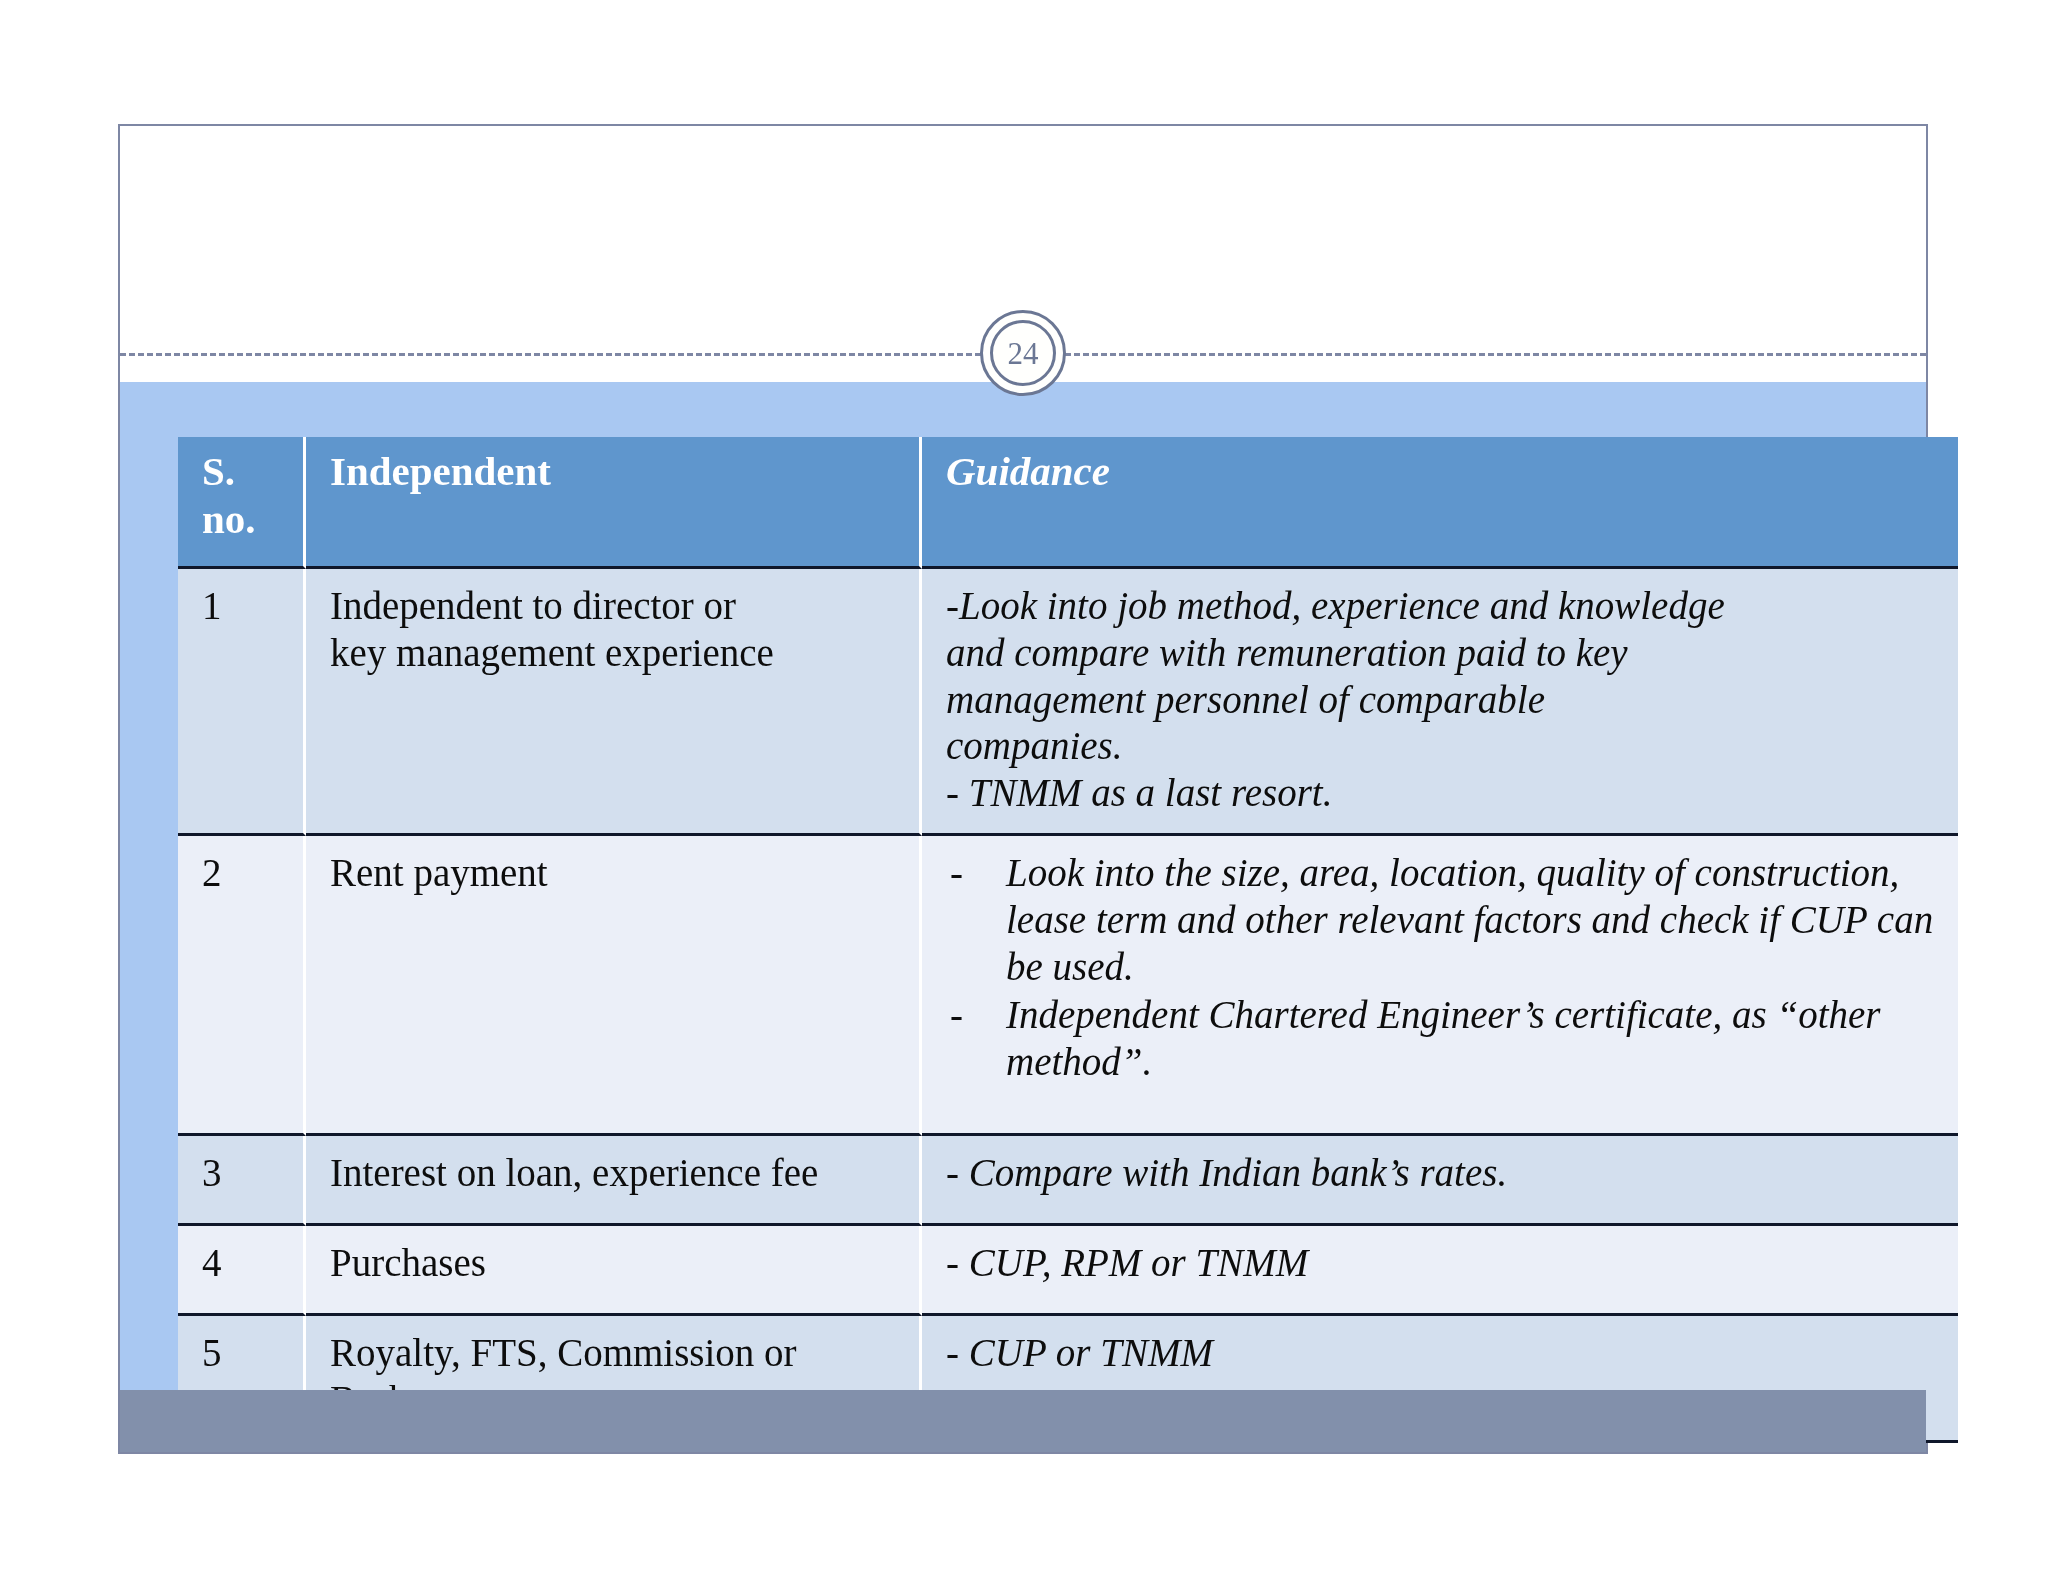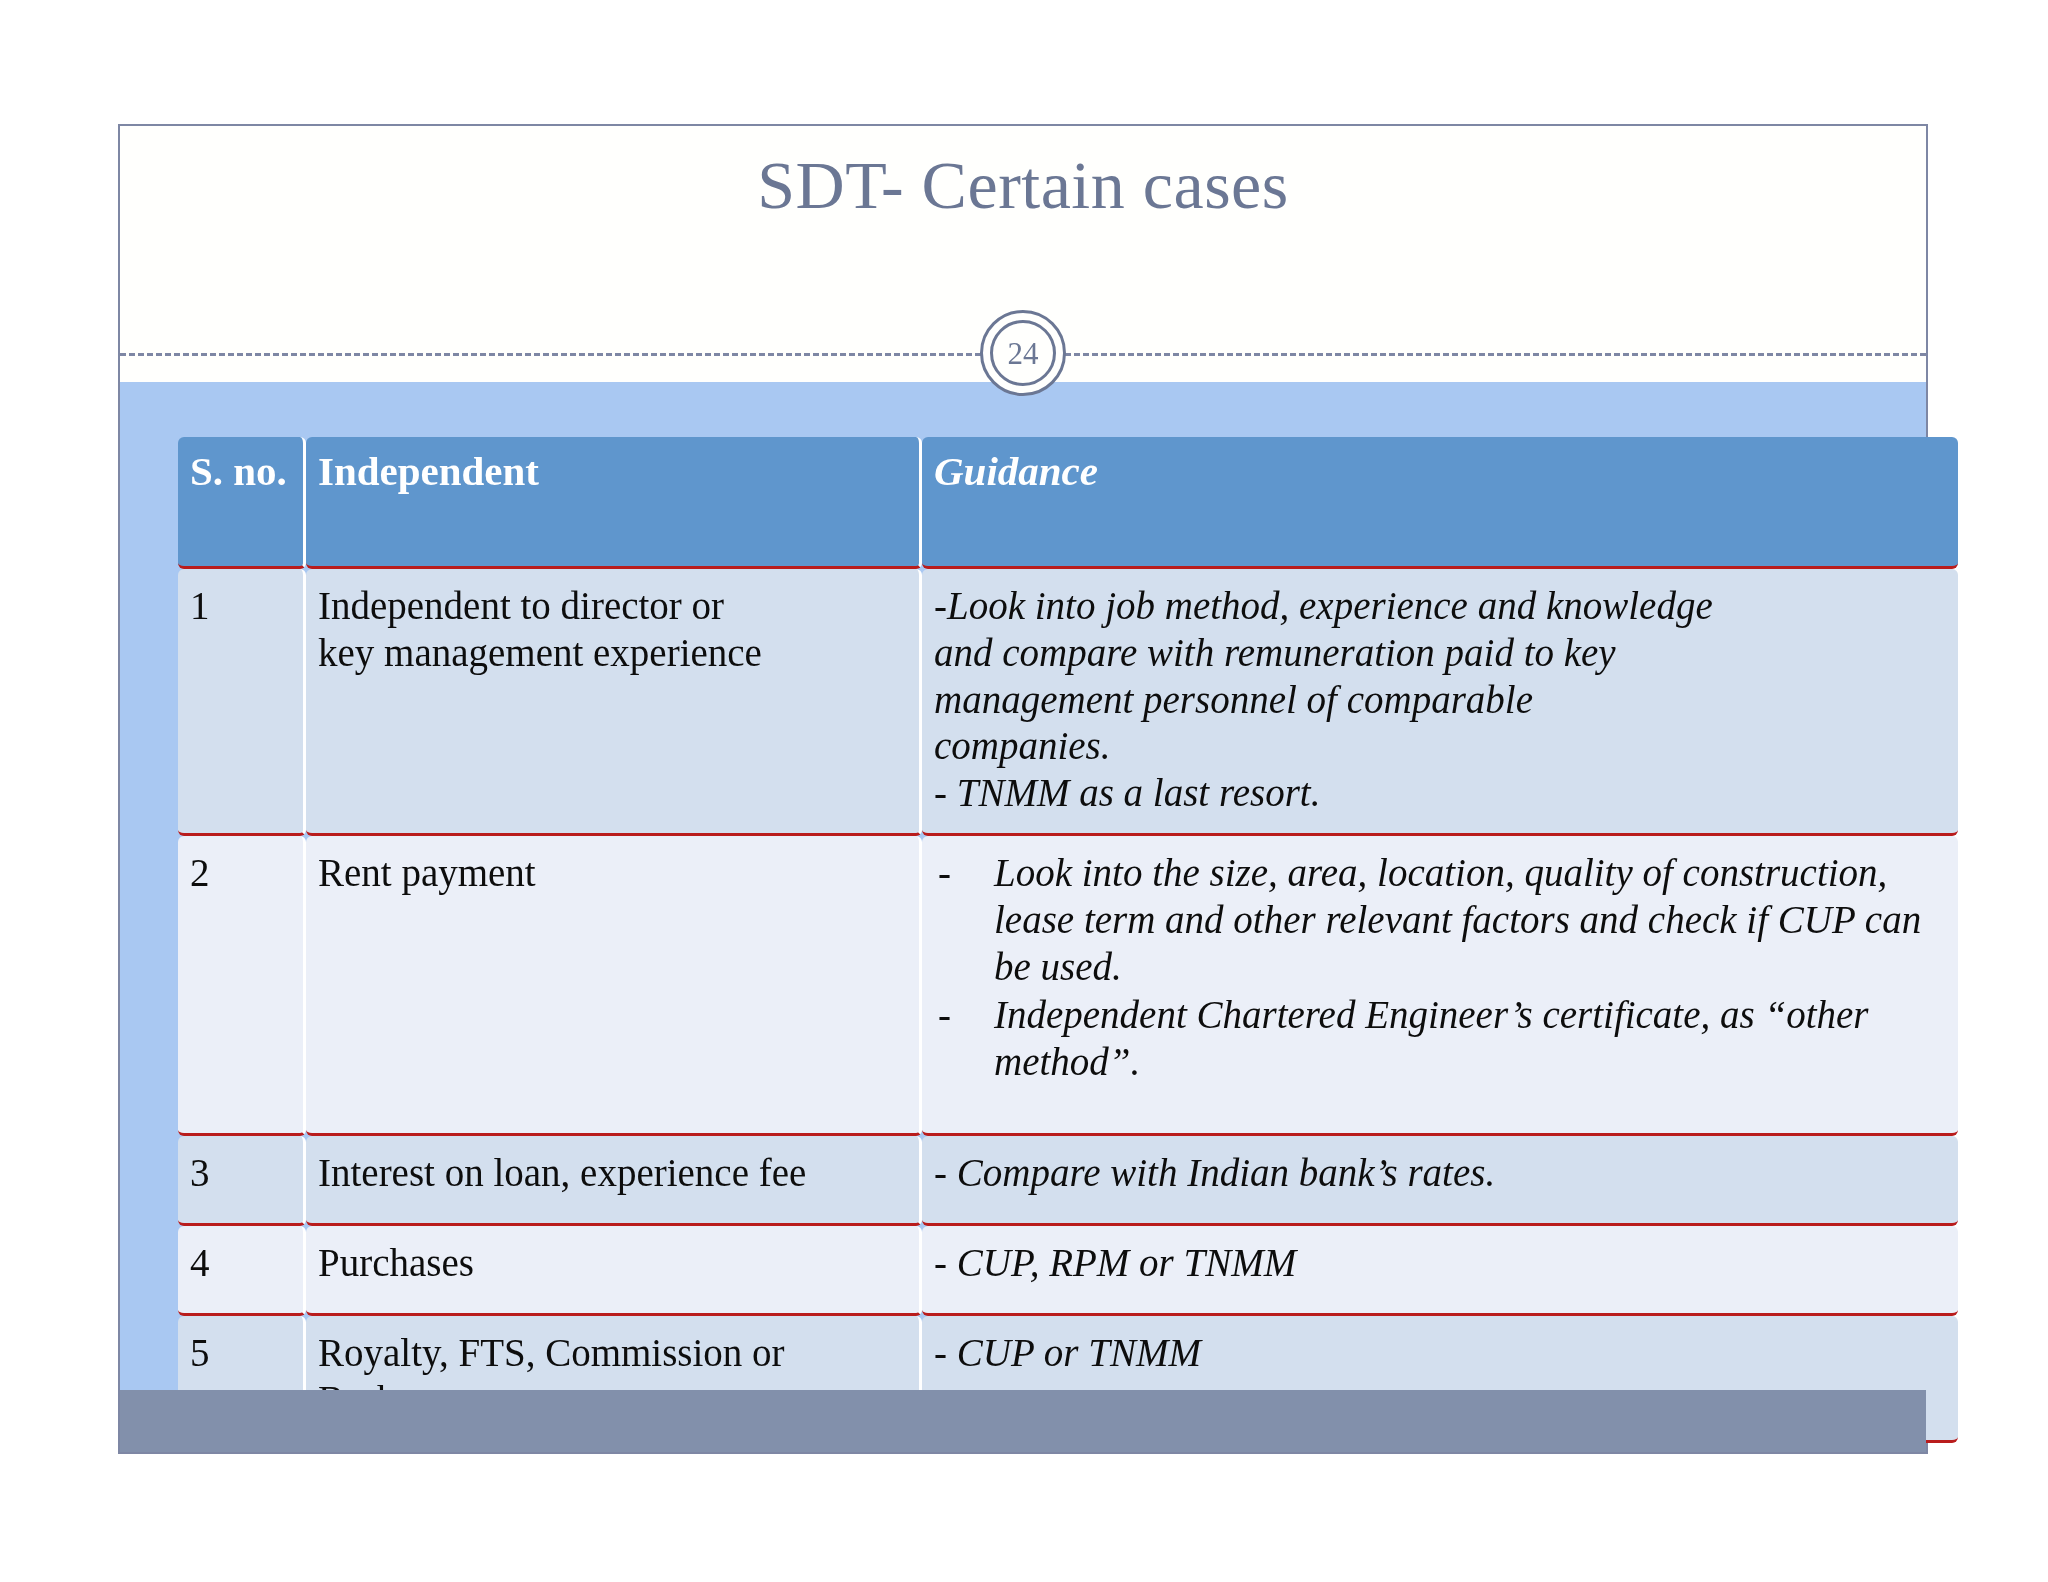--- a/index.html
+++ b/index.html
@@ -126,25 +126,24 @@
     border-spacing: 0;
     width: 1780px;
     table-layout: fixed;
   }
   table.sdt col.c-sno   { width: 128px; }
   table.sdt col.c-txn   { width: 616px; }
   table.sdt col.c-guide { width: 1036px; }
 
   table.sdt th, table.sdt td {
     vertical-align: top;
-    padding: 14px 16px 16px 12px;
+    padding: 14px 16px 16px 24px;
     border-right: 3px solid #ffffff;
-    border-bottom: 3px solid #b91c1c;
+    border-bottom: 3px solid #0f172a;
     box-sizing: border-box;
-    border-radius: 6px;
   }
   table.sdt th:last-child, table.sdt td:last-child { border-right: none; font-style: italic; }
 
   
   table.sdt thead th {
     background: #5f96cd;
     color: #ffffff;
     font-weight: bold;
     font-size: 41px;
     line-height: 1.18;
@@ -189,23 +188,20 @@
   tr.r2 td { height: 300px; }
   tr.r3 td { height: 90px; }
   tr.r4 td { height: 90px; }
   tr.r5 td { height: 118px; }
 </style>
 </head>
 <body>
 
 <div class="slide">
 
-  <div class="title-zone">
-    <div class="slide-title">SDT- Certain cases</div>
-  </div>
 
   <div class="divider"></div>
 
   <div class="page-badge">
     <span class="page-num">24</span>
   </div>
 
   <div class="content-band">
 
     <div class="tbl-wrap">

